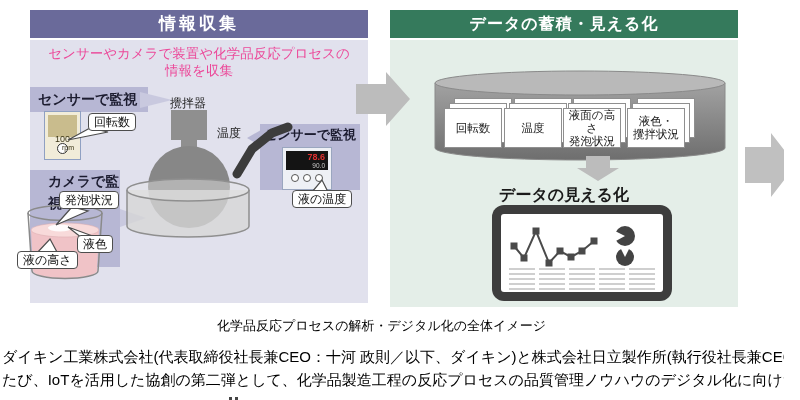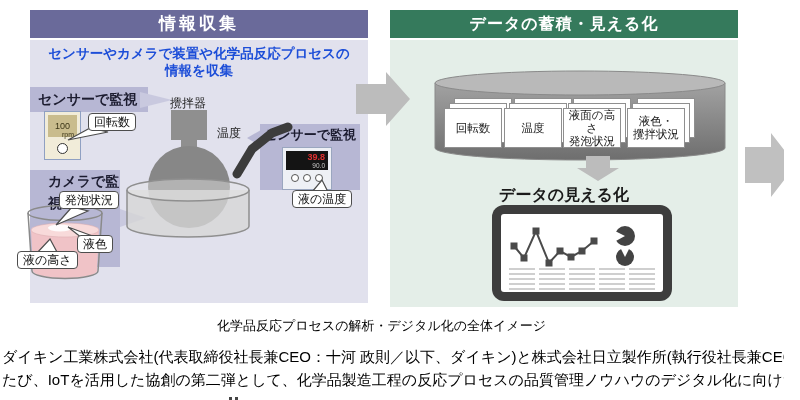--- a/index.html
+++ b/index.html
@@ -8,35 +8,35 @@
   .abs{position:absolute;}
   
   .panel{position:absolute;}
   .panel-header{height:28px;color:#fff;font-weight:bold;text-align:center;line-height:28px;}
   #left-panel{left:30px;top:10px;width:338px;height:293px;z-index:1;}
   #left-panel .panel-header{background:#6a6a9a;font-size:17px;letter-spacing:3px;}
   #left-panel .panel-body{background:#e1e1ed;height:263px;margin-top:2px;}
   #right-panel{left:390px;top:10px;width:348px;height:297px;z-index:1;}
   #right-panel .panel-header{background:#357a5c;font-size:16px;letter-spacing:1px;}
   #right-panel .panel-body{background:#e4eee8;height:267px;margin-top:2px;}
-  .panel-title{position:absolute;font-weight:bold;font-size:13.5px;line-height:17px;text-align:center;color:#1d4ed8;z-index:4;}
+  .panel-title{position:absolute;font-weight:normal;font-size:13.5px;line-height:17px;text-align:center;color:#ec4899;z-index:4;}
   #left-title{left:30px;top:45px;width:338px;}
   #right-title{left:390px;top:49px;width:348px;}
   #viz-title{left:390px;top:185px;width:348px;position:absolute;font-weight:bold;font-size:16px;text-align:center;z-index:4;color:#1a1a1a;}
   
   .purple{position:absolute;background:#b7b7d4;z-index:1;}
   #band-sensor1{left:30px;top:87px;width:118px;height:25px;font-weight:bold;font-size:14px;line-height:25px;padding-left:8px;box-sizing:border-box;color:#1c1c30;}
   #box-camera{left:30px;top:170px;width:90px;height:97px;}
   #box-camera .lbl{font-weight:bold;font-size:14px;line-height:22px;padding-left:18px;color:#1c1c30;}
   #box-sensor2{left:260px;top:124px;width:100px;height:66px;text-align:center;}
   #box-sensor2 .lbl{font-weight:bold;font-size:13px;line-height:21px;color:#1c1c30;}
   
   #rpm-device{left:44px;top:111px;width:37px;height:49px;background:#f1ecd9;border:1.5px solid #8fa0c2;box-sizing:border-box;z-index:2;}
   #rpm-screen{margin:3px 3px 0 3px;height:22px;background:#c9bc8d;text-align:center;}
-  #rpm-value{font-size:9px;line-height:10px;padding-top:6px;color:#3a3416;}
+  #rpm-value{font-size:9px;line-height:10px;padding-top:19px;color:#3a3416;}
   #rpm-unit{font-size:7px;line-height:8px;text-align:right;padding-right:3px;color:#3a3416;}
   #rpm-button{width:9px;height:9px;border:1.5px solid #333;border-radius:50%;background:#fff;margin:6px auto 0 auto;}
   #temp-device{left:282px;top:147px;width:50px;height:43px;background:#eef0f5;border:1px solid #9aa6bf;box-sizing:border-box;z-index:2;}
   #temp-display{margin:3px 3px 0 3px;height:19px;background:#141414;text-align:right;}
   #temp-main{font-size:9px;line-height:10px;font-weight:bold;color:#e03030;padding:1px 3px 0 0;}
   #temp-sub{font-size:6.5px;line-height:7px;color:#c9c9c9;padding-right:3px;}
   #temp-buttons{display:flex;justify-content:center;gap:4px;margin-top:4px;}
   #temp-buttons i{width:6px;height:6px;border:1.2px solid #555;border-radius:50%;background:#fff;}
   
   #monitor{left:492px;top:205px;width:180px;height:96px;background:#3d3d3d;border-radius:12px;z-index:2;}
@@ -88,21 +88,21 @@
   <div id="rpm-device" class="abs">
     <div id="rpm-screen">
       <div id="rpm-value">100</div>
       <div id="rpm-unit">rpm</div>
     </div>
     <div id="rpm-button"></div>
   </div>
 
   <div id="temp-device" class="abs">
     <div id="temp-display">
-      <div id="temp-main">39.8</div>
+      <div id="temp-main">78.6</div>
       <div id="temp-sub">90.0</div>
     </div>
     <div id="temp-buttons">
         <i></i>
         <i></i>
         <i></i>
       </div>
   </div>
 
   <div class="plain-lbl" style="left:170px;top:95px;">攪拌器</div>

